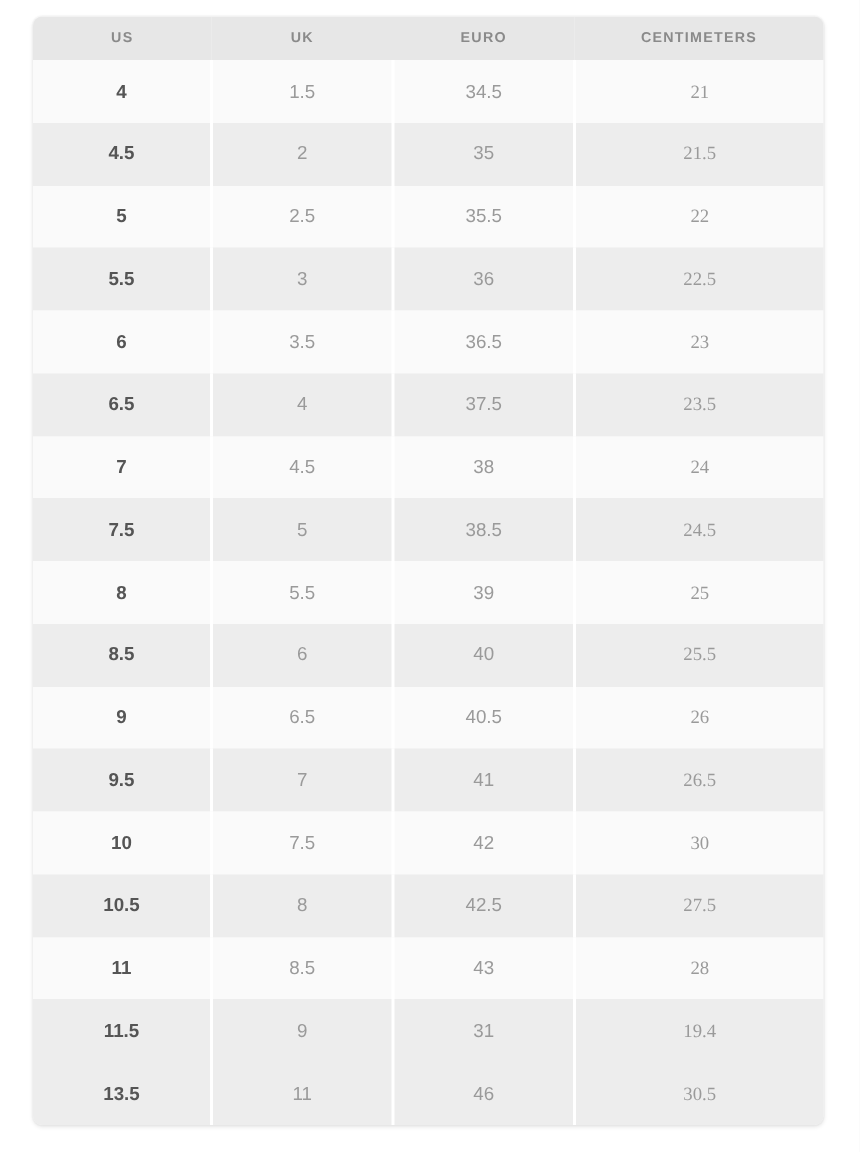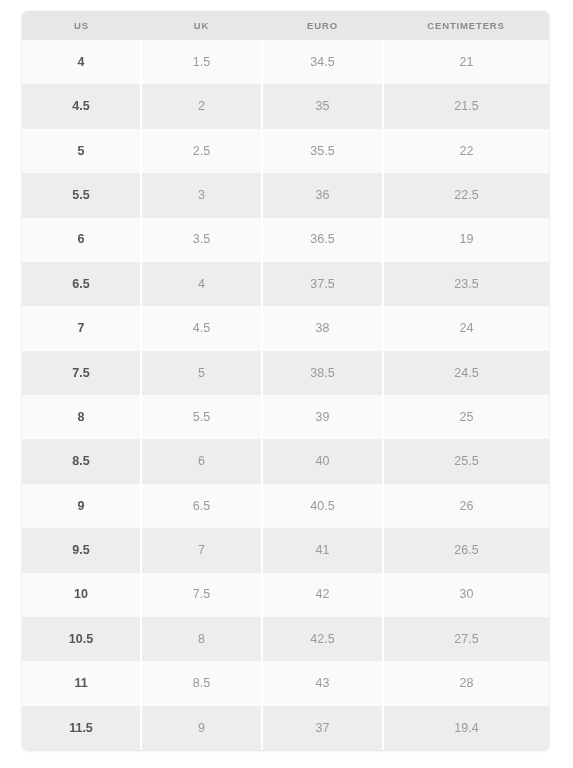--- a/index.html
+++ b/index.html
@@ -71,20 +71,21 @@
     padding: 0;
     border-right: 2px solid #ffffff;
     font-size: 12.5px;
     color: #9a9a9a;
     font-weight: normal;
     line-height: 1;
   }
 
   tbody td:last-child {
     border-right: none;
+    font-family: Liberation Serif, serif;
   }
 
   tbody td.col-us {
     color: #555555;
     font-weight: bold;
     font-size: 12.5px;
   }
 
   col.c-us      { width: 119px; }
   col.c-uk      { width: 121px; }
@@ -133,21 +134,21 @@
         <tr class="row-even">
             <td class="col-us">5.5</td>
             <td>3</td>
             <td>36</td>
             <td>22.5</td>
           </tr>
         <tr class="row-odd">
             <td class="col-us">6</td>
             <td>3.5</td>
             <td>36.5</td>
-            <td>19</td>
+            <td>23</td>
           </tr>
         <tr class="row-even">
             <td class="col-us">6.5</td>
             <td>4</td>
             <td>37.5</td>
             <td>23.5</td>
           </tr>
         <tr class="row-odd">
             <td class="col-us">7</td>
             <td>4.5</td>
@@ -198,19 +199,25 @@
           </tr>
         <tr class="row-odd">
             <td class="col-us">11</td>
             <td>8.5</td>
             <td>43</td>
             <td>28</td>
           </tr>
         <tr class="row-even">
             <td class="col-us">11.5</td>
             <td>9</td>
-            <td>37</td>
+            <td>31</td>
             <td>19.4</td>
+          </tr>
+        <tr class="row-even">
+            <td class="col-us">13.5</td>
+            <td>11</td>
+            <td>46</td>
+            <td>30.5</td>
           </tr>
       </tbody>
     </table>
   </div>
 </div>
 
 </body></html>

